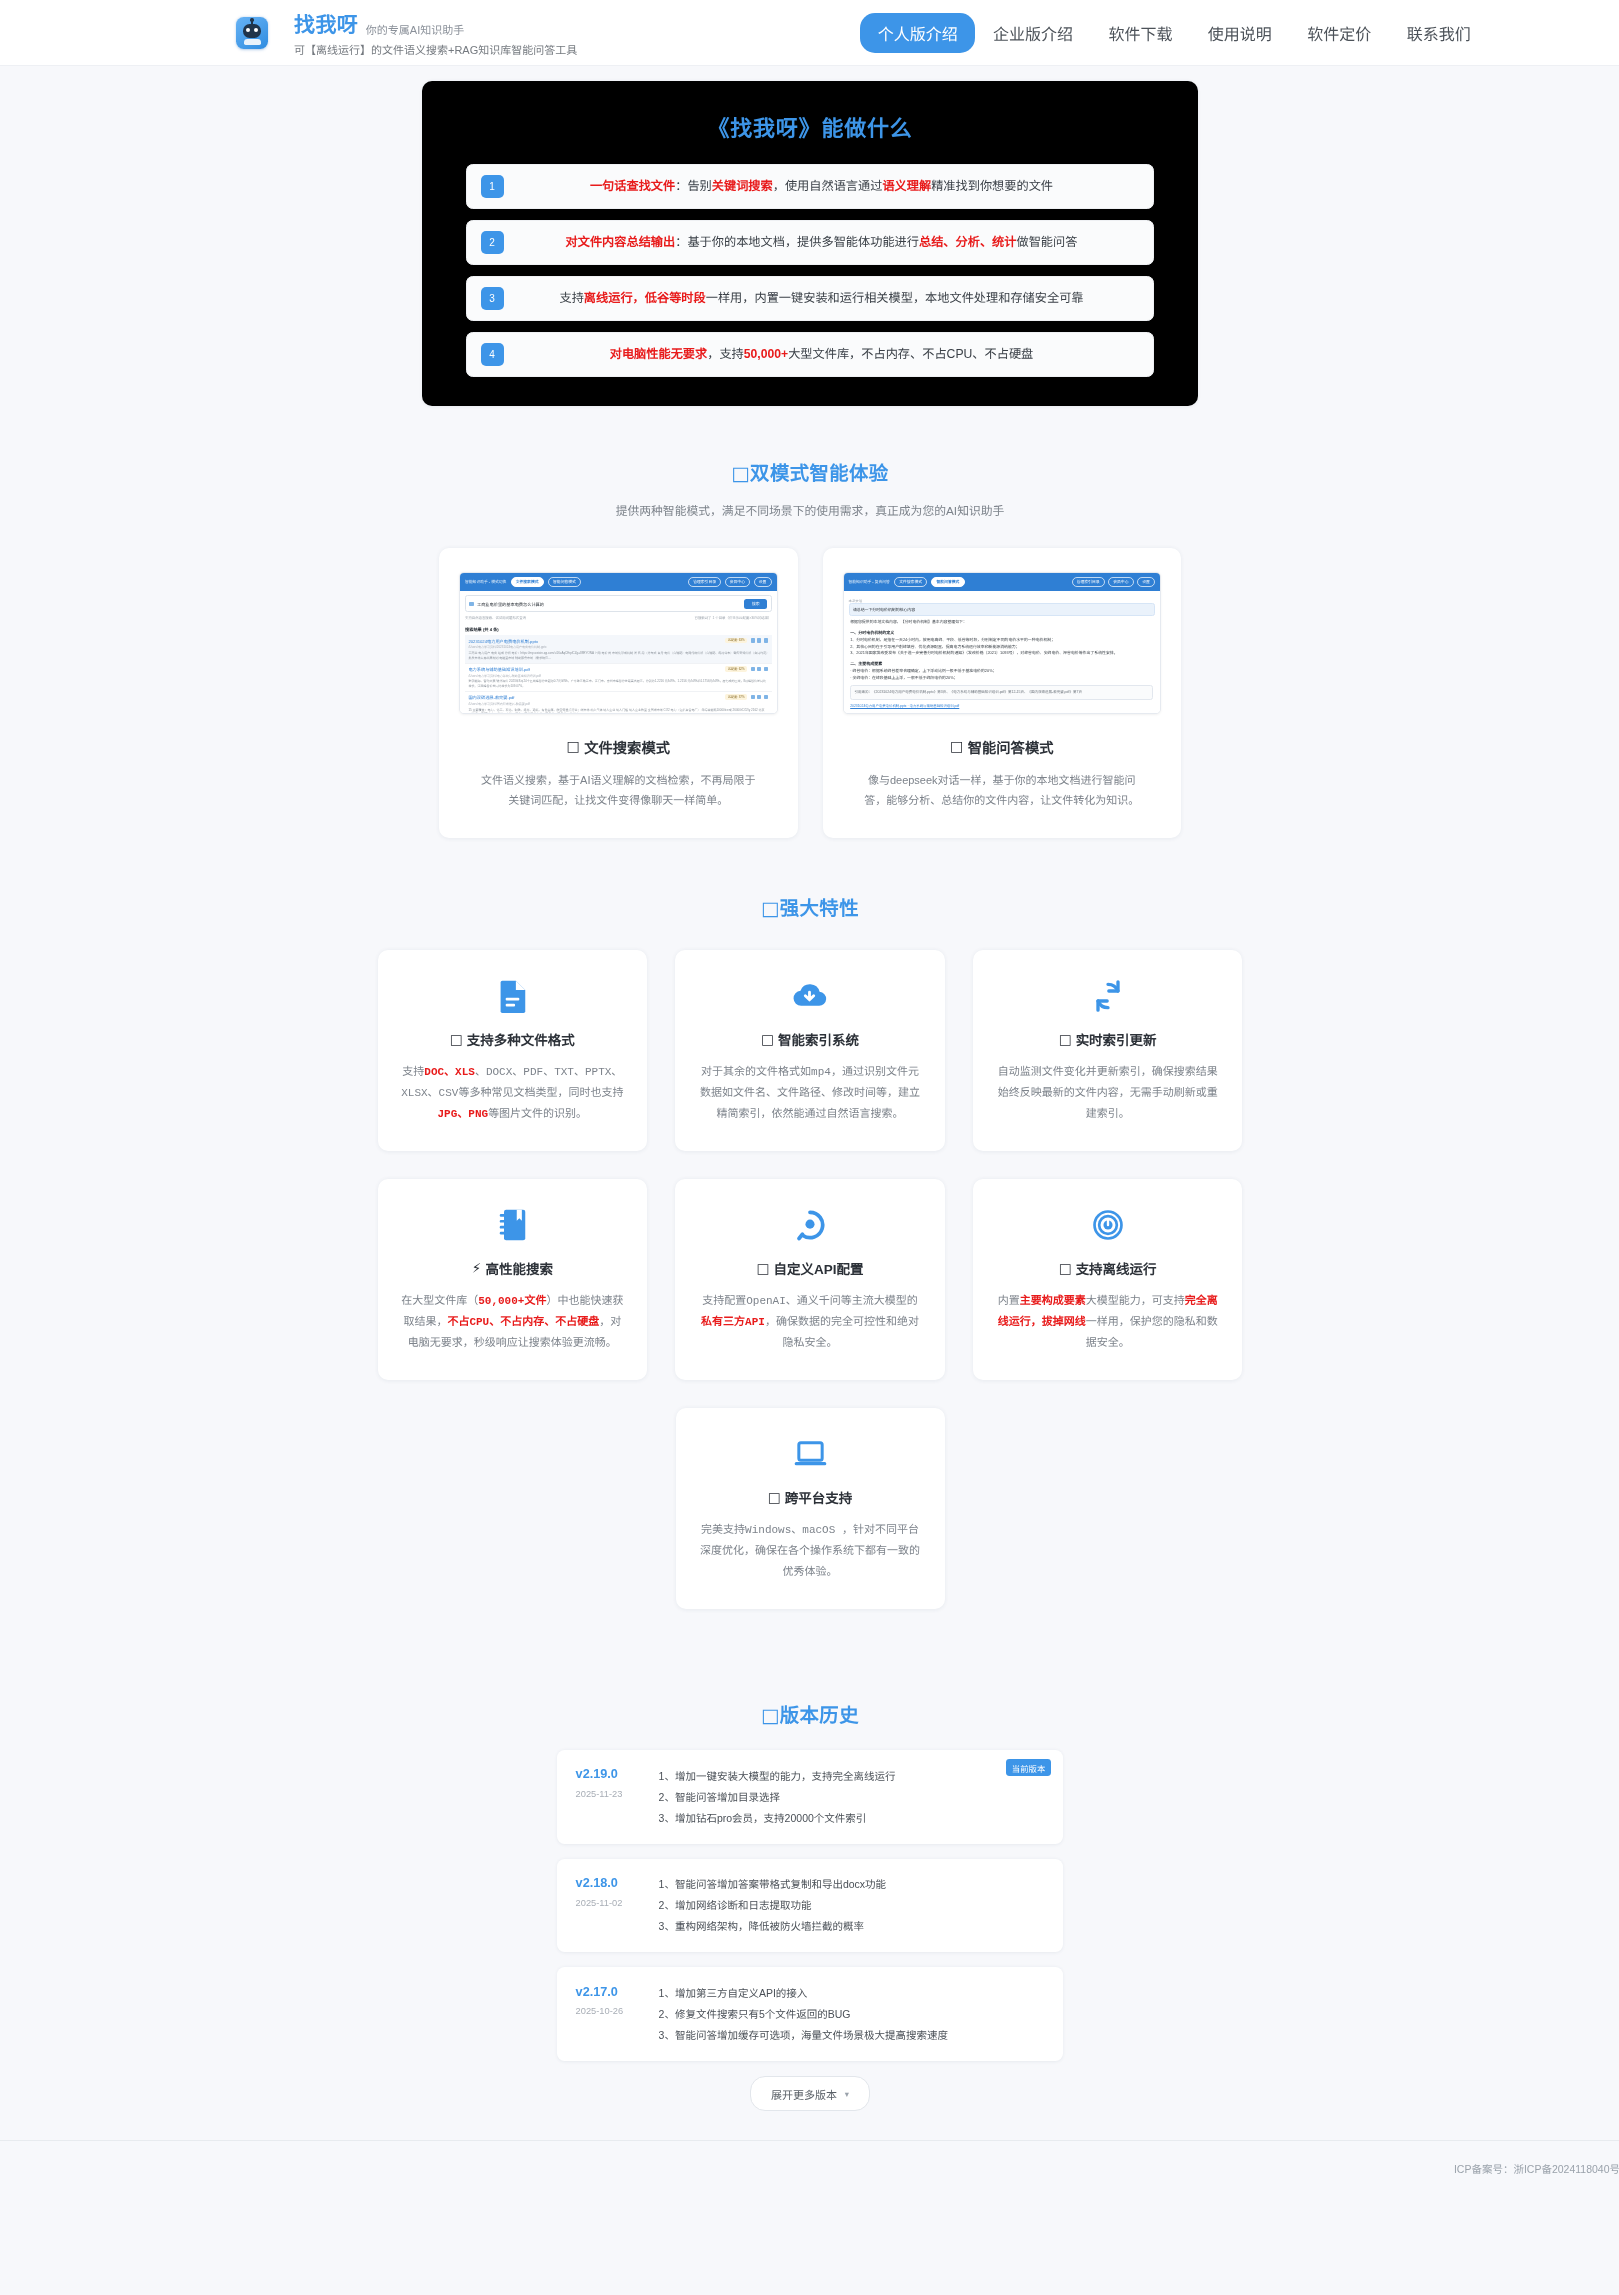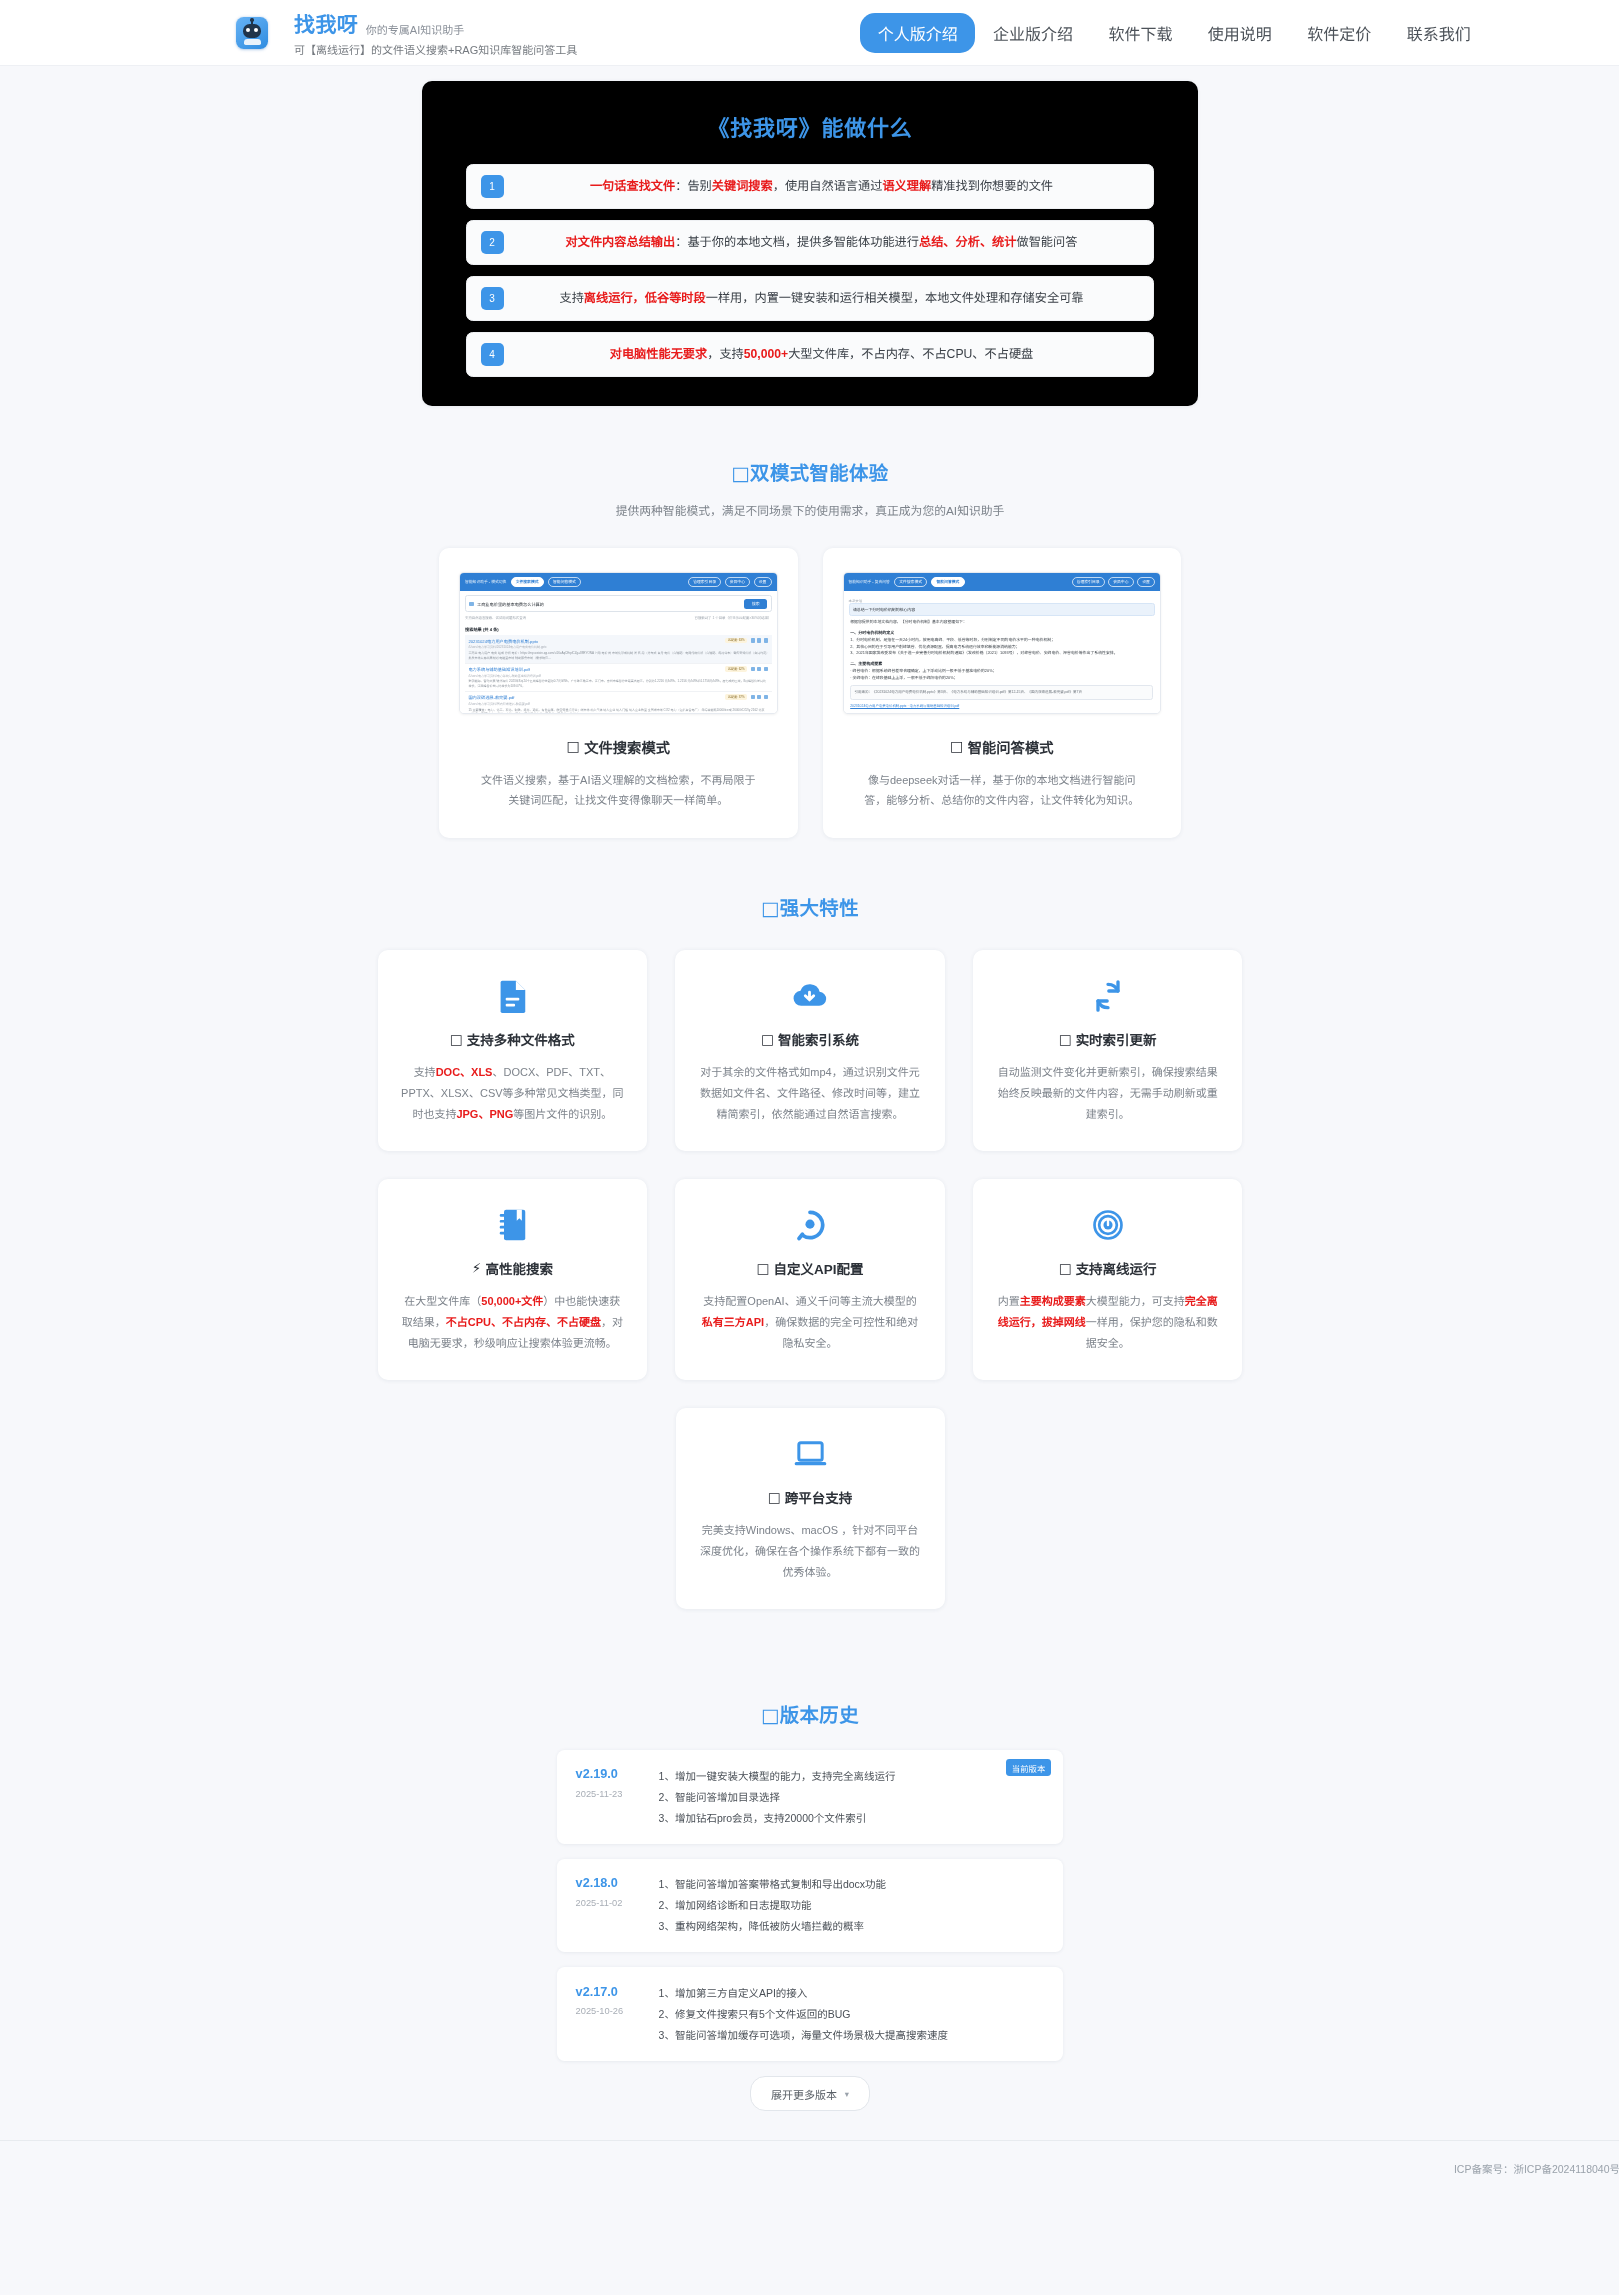--- a/index.html
+++ b/index.html
@@ -204,21 +204,21 @@
     min-height: 201px;
   }
   .feat-icon { height: 35px; display: flex; align-items: center; justify-content: center; }
   .feat-icon svg { display: block; }
   .feat-title {
     margin-top: 15px; font-size: 13.5px; font-weight: bold; color: #2c3138;
     display: flex; align-items: center; gap: 4.2px; text-align: center;
   }
   .feat-desc {
     margin-top: 13.5px; font-size: 11px; color: #7d838b;
-    line-height: 1.9; text-align: center;
+    line-height: 1.9; text-align: center; font-family: Liberation Mono, monospace;
   }
   .feat-desc b { color: #e81b1b; font-weight: bold; }
   .feat-center-row { display: flex; justify-content: center; }
   .feat-card.solo { width: 269px; }
 
   
   .ver-sec { margin-top: 90px; }
   .ver-list { width: 506px; margin: 22px auto 0; }
   .ver-card {
     background: #fff; border-radius: 7.6px;

